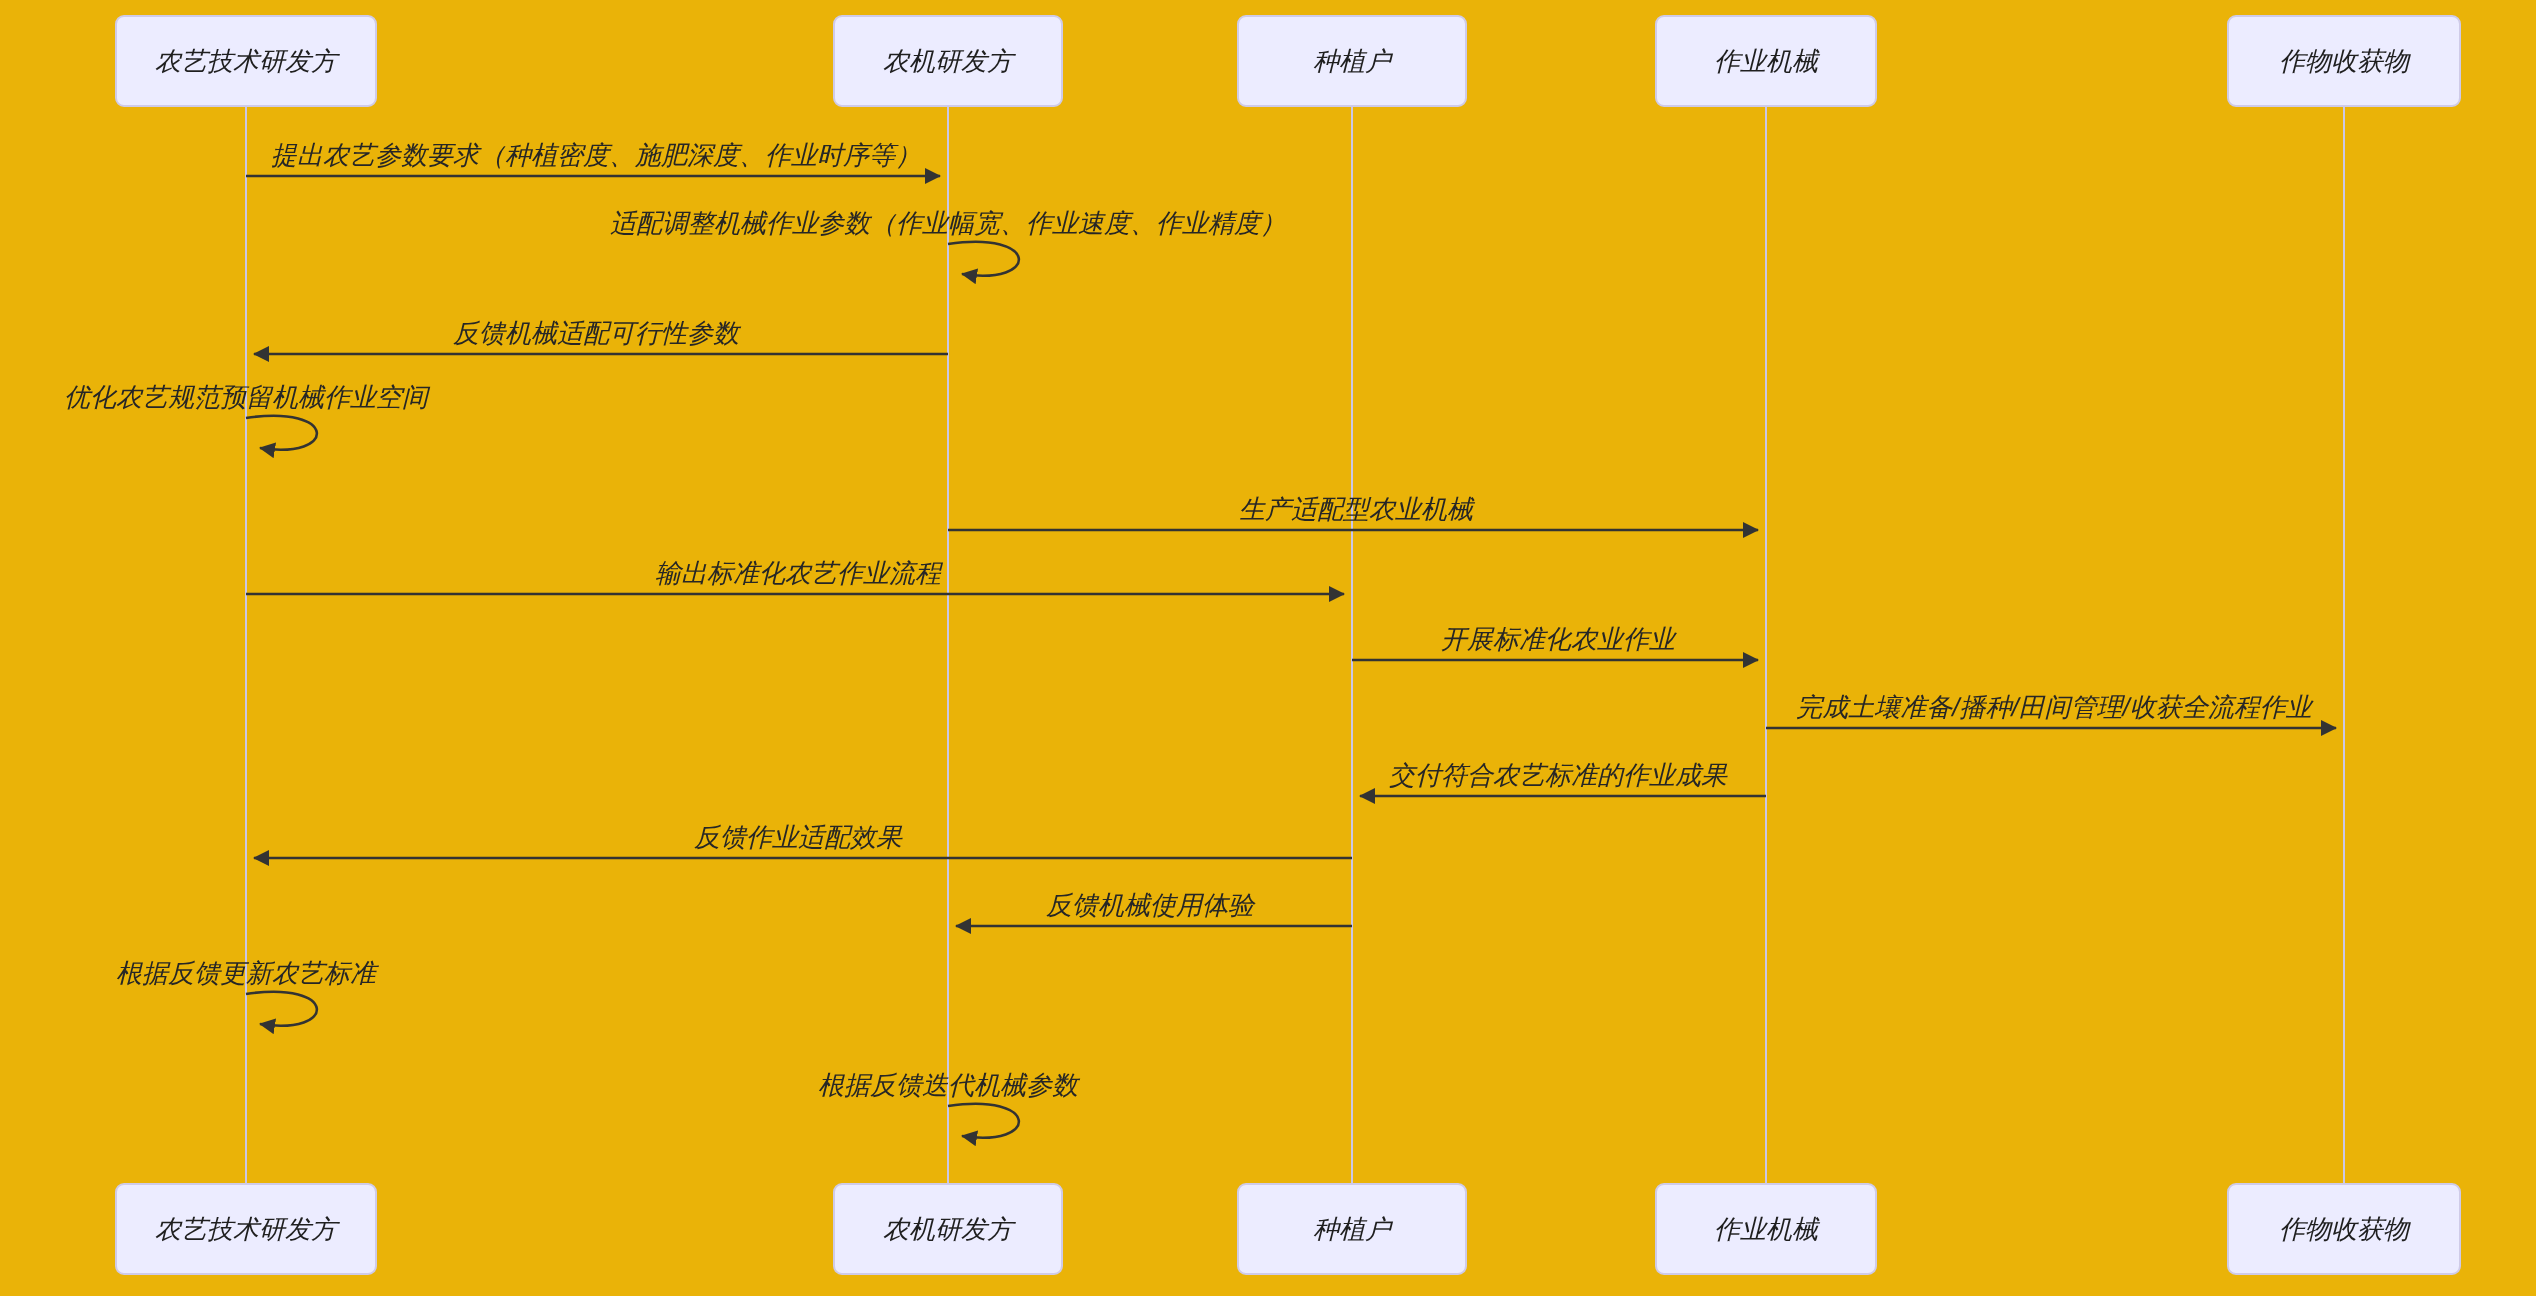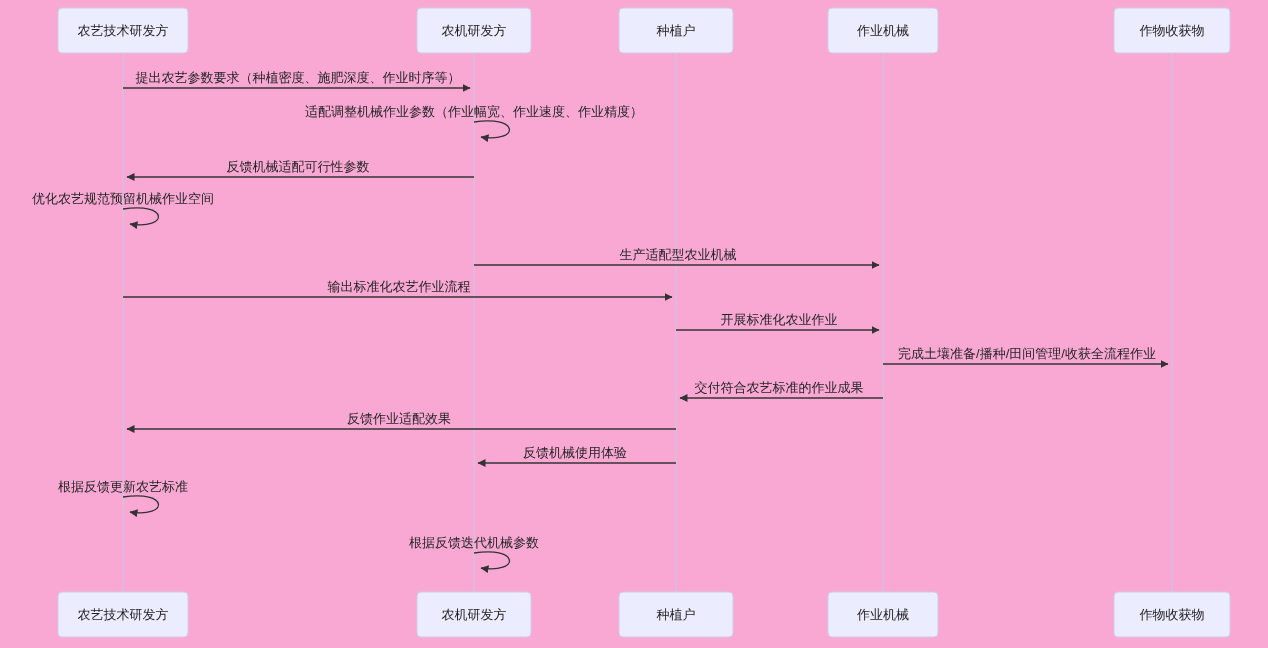--- a/index.html
+++ b/index.html
@@ -5,22 +5,23 @@
   html, body {
     margin: 0;
     padding: 0;
     background: #ffffff;
     font-family: "Liberation Sans", "DejaVu Sans", sans-serif;
   }
   .canvas {
     position: relative;
     width: 1268px;
     height: 648px;
-    background: #f9a8d4;
+    background: #eab308;
     overflow: hidden;
+    font-style: italic;
   }
   svg { display: block; }
   .lifeline {
     stroke: #cbc7e6;
     stroke-width: 1;
   }
   .actor-box {
     fill: #ececff;
     stroke: #cfcbe8;
     stroke-width: 1;

